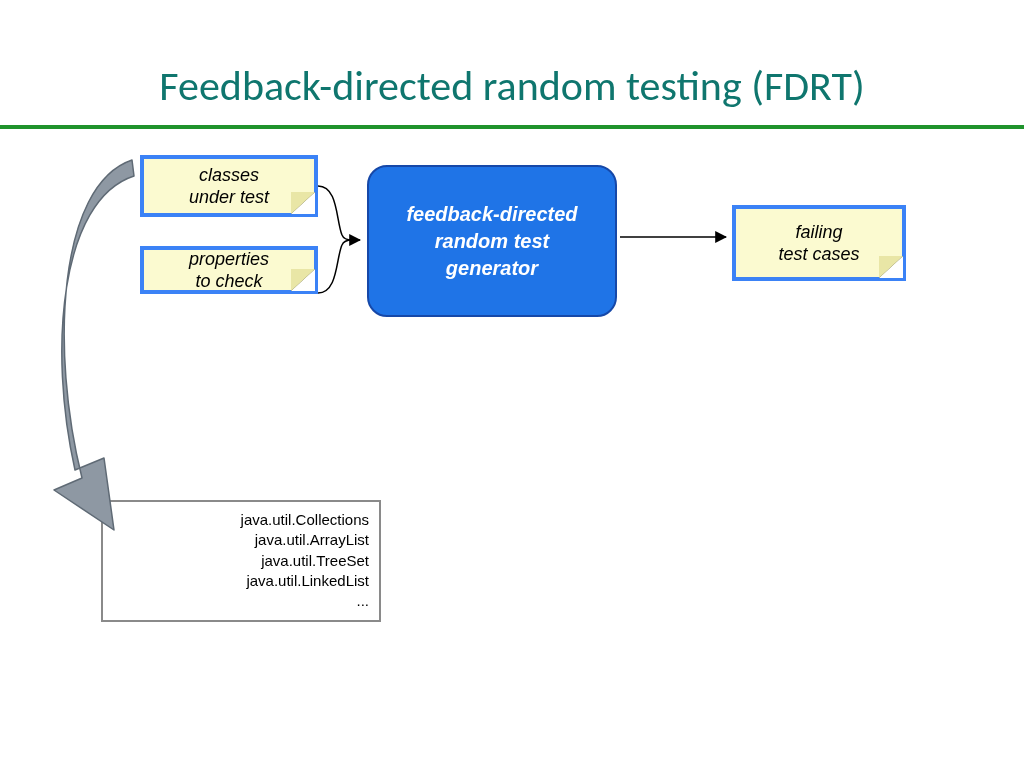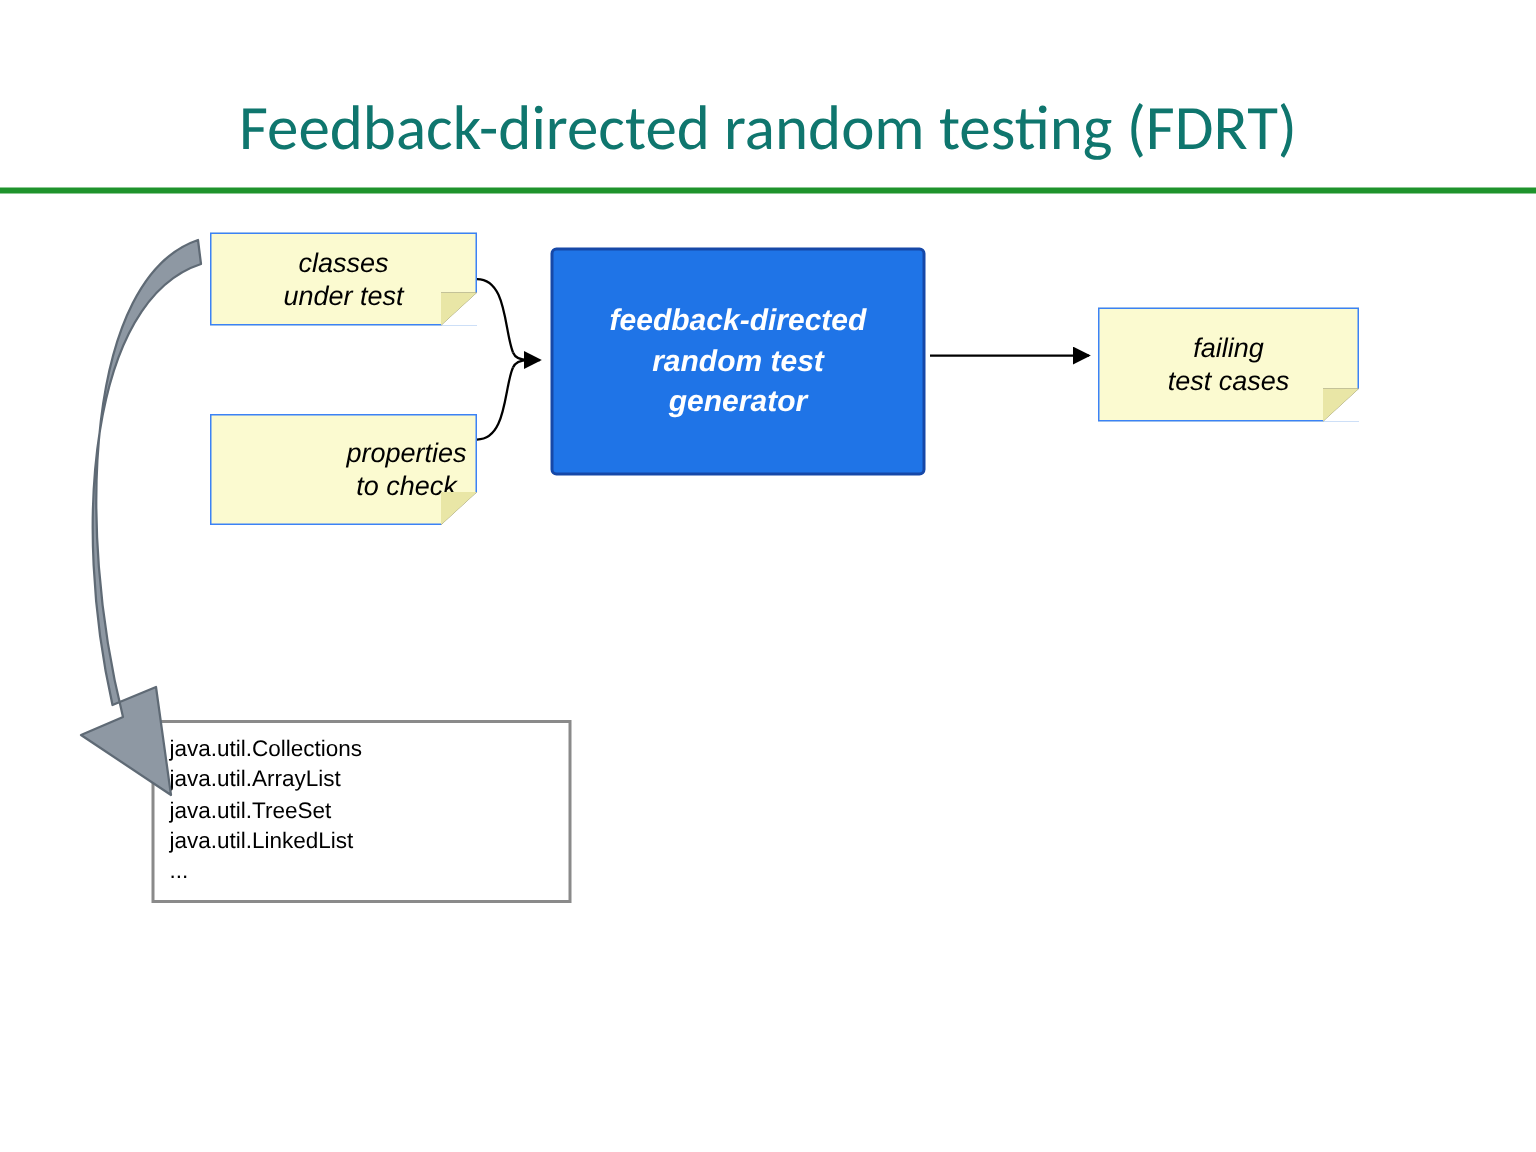--- a/index.html
+++ b/index.html
@@ -24,21 +24,21 @@
   .rule {
     position: absolute;
     left: 0; right: 0;
     top: 125px;
     height: 4px;
     background: #1f932c;
   }
   .note {
     position: absolute;
     background: #fbfad0;
-    border: 1px solid #3b82f6;
+    border: 4px solid #3b82f6;
     font-family: Verdana, Geneva, sans-serif;
     font-style: italic;
     font-size: 18px;
     text-align: center;
     display: flex;
     align-items: center;
     justify-content: center;
     line-height: 1.25;
     padding: 4px 6px;
   }
@@ -60,56 +60,57 @@
   .note .fold::after {
     content: "";
     position: absolute;
     right: 0; bottom: 0;
     width: 0; height: 0;
     border-right: 24px solid transparent;
     border-top: 22px solid #e9e6a6;
     filter: drop-shadow(0 0 0.5px #444);
   }
   #note-classes { left: 140px; top: 155px; width: 178px; height: 62px; }
-  #note-props   { left: 140px; top: 276px; width: 178px; height: 74px; justify-content: flex-end; }
+  #note-props   { left: 140px; top: 246px; width: 178px; height: 48px; }
   #note-fail    { left: 732px; top: 205px; width: 174px; height: 76px; }
   .processor {
     position: absolute;
     left: 367px;
     top: 165px;
     width: 250px;
     height: 152px;
     background: #1f74e7;
     border: 2px solid #1648a8;
-    border-radius: 4px;
+    border-radius: 20px;
     color: #fff;
     font-family: Verdana, Geneva, sans-serif;
     font-weight: 700;
     font-style: italic;
     font-size: 20px;
     text-align: center;
     display: flex;
     align-items: center;
     justify-content: center;
     line-height: 1.35;
     padding: 10px 14px;
   }
   .codebox {
     position: absolute;
     left: 101px;
-    top: 480px;
+    top: 500px;
     width: 280px;
     height: 122px;
     border: 2px solid #8a8a8a;
     background: #fff;
     font-family: Verdana, Geneva, sans-serif;
     font-size: 15px;
     line-height: 1.35;
     padding: 8px 10px;
     white-space: pre;
+    text-align: right;
   }
   svg.overlay {
     position: absolute;
     left: 0; top: 0;
     width: 1024px; height: 768px;
     pointer-events: none;
   }
 </style>
 </head>
 <body>

